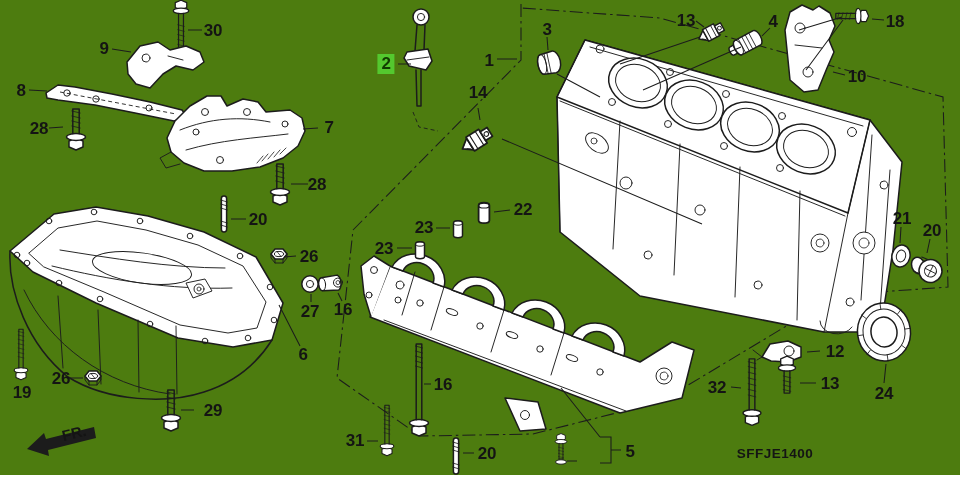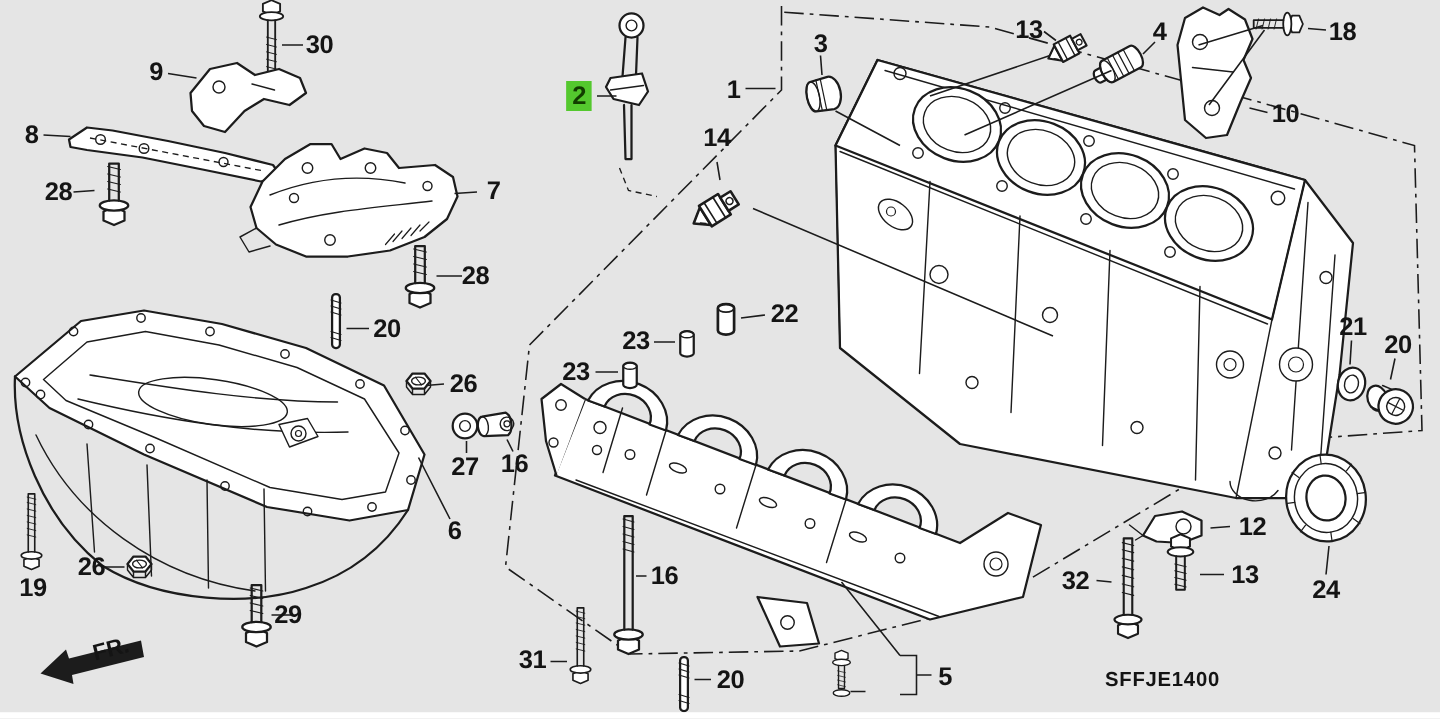--- a/index.html
+++ b/index.html
@@ -1,16 +1,16 @@
 <!DOCTYPE html>
 <html><head>
 <meta charset="utf-8">
 <style>
   html,body{margin:0;padding:0;background:#fff;}
-  .stage{position:relative;width:960px;height:475px;background:#e5e5e5;overflow:hidden;
+  .stage{position:relative;width:960px;height:475px;background:#4d7c0f;overflow:hidden;
          font-family:"Liberation Sans",sans-serif;}
   .stage svg{position:absolute;left:0;top:0;}
   
   .o  {fill:none;stroke:#1c1c1c;stroke-width:1.5;stroke-linejoin:round;stroke-linecap:round;}
   .w  {fill:#ffffff;stroke:#1c1c1c;stroke-width:1.5;stroke-linejoin:round;}
   .d  {fill:none;stroke:#1c1c1c;stroke-width:0.95;stroke-linejoin:round;stroke-linecap:round;}
   .dw {fill:#ffffff;stroke:#1c1c1c;stroke-width:0.95;stroke-linejoin:round;}
   .t  {fill:none;stroke:#1c1c1c;stroke-width:0.8;stroke-linecap:round;}
   .ld {fill:none;stroke:#1c1c1c;stroke-width:1.05;}
   .ph {fill:none;stroke:#1c1c1c;stroke-width:1.05;stroke-dasharray:13 4 2.5 4;}
@@ -361,21 +361,21 @@
 <div class="callout" style="left:39px;top:128px">28</div>
 <div class="callout" style="left:329px;top:127px">7</div>
 <div class="callout" style="left:317px;top:184px">28</div>
 <div class="callout" style="left:258px;top:219px">20</div>
 <div class="callout" style="left:309px;top:256px">26</div>
 <div class="callout" style="left:310px;top:311px">27</div>
 <div class="callout" style="left:343px;top:309px">16</div>
 <div class="callout" style="left:303px;top:354px">6</div>
 <div class="callout" style="left:61px;top:378px">26</div>
 <div class="callout" style="left:22px;top:392px">19</div>
-<div class="callout" style="left:192px;top:410px">29</div>
+<div class="callout" style="left:213px;top:410px">29</div>
 <div class="callout hl" style="left: 386px; top: 64px; background: rgb(84, 200, 46);">2</div>
 <div class="callout" style="left:489px;top:60px">1</div>
 <div class="callout" style="left:547px;top:29px">3</div>
 <div class="callout" style="left:478px;top:92px">14</div>
 <div class="callout" style="left:686px;top:20px">13</div>
 <div class="callout" style="left:773px;top:21px">4</div>
 <div class="callout" style="left:895px;top:21px">18</div>
 <div class="callout" style="left:857px;top:76px">10</div>
 <div class="callout" style="left:523px;top:209px">22</div>
 <div class="callout" style="left:424px;top:227px">23</div>

